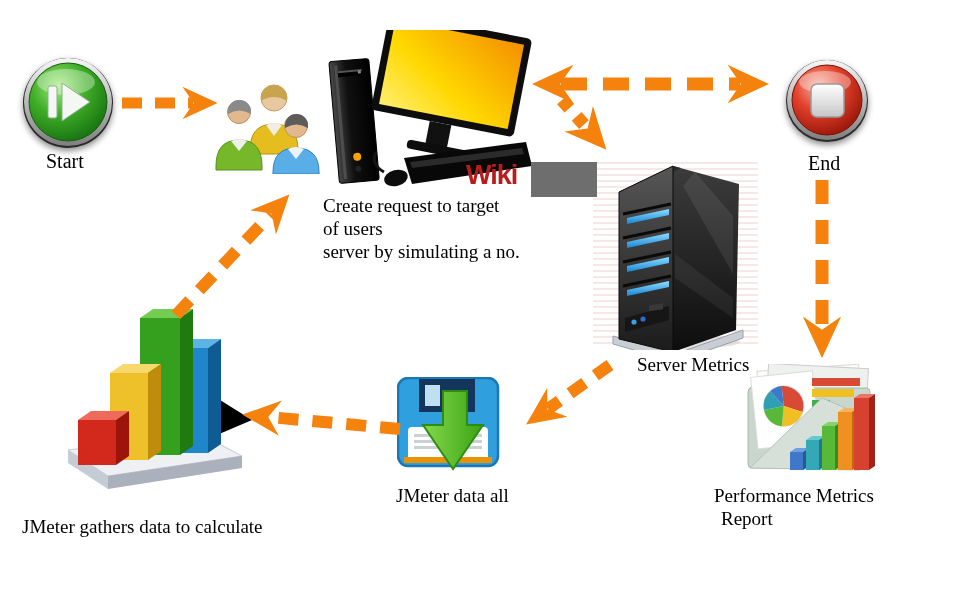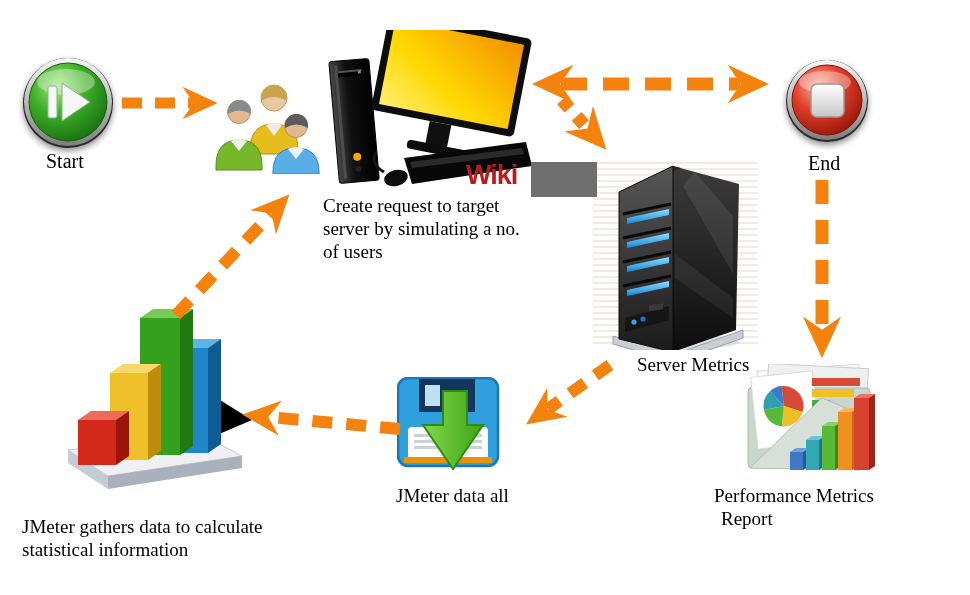--- a/index.html
+++ b/index.html
@@ -119,22 +119,22 @@
         <ellipse cx="78" cy="148" rx="12" ry="8" fill="#0c0c0c" transform="rotate(-14 78 148)"></ellipse>
       </g>
     </svg>
   </span>
 
   <div class="watermark-text">Wiki</div>
   <div class="watermark-box"></div>
 
   <div class="cap" style="left:323px;top:194px;">
     <div>Create request to target</div>
+    <div>of users</div>
     <div>server by simulating a no.</div>
-    <div>of users</div>
   </div>
 
   <span class="abs icon" style="left:593px;top:158px;">
     <svg width="165" height="192" viewBox="0 0 165 192">
       <defs>
         <pattern id="pinkstripes" width="6" height="6" patternUnits="userSpaceOnUse">
           <rect width="6" height="6" fill="#ffffff"></rect>
           <rect y="4" width="6" height="2" fill="#f7e7e7"></rect>
         </pattern>
         <linearGradient id="srg" x1="0" y1="0" x2="0" y2="1">
@@ -310,16 +310,15 @@
 
       <g>
         <rect x="18" y="122" width="38" height="45" fill="#d3281c"></rect>
         <polygon points="18,122 31,113 69,113 56,122" fill="#ee6a5a"></polygon>
         <polygon points="56,122 69,113 69,158 56,167" fill="#9c140a"></polygon>
       </g>
     </svg>
   </span>
   <div class="cap" style="left:22px;top:515px;">
     <div>JMeter gathers data to calculate</div>
-    <div>statistical information</div>
   </div>
 
 </div>
 
 </body></html>

